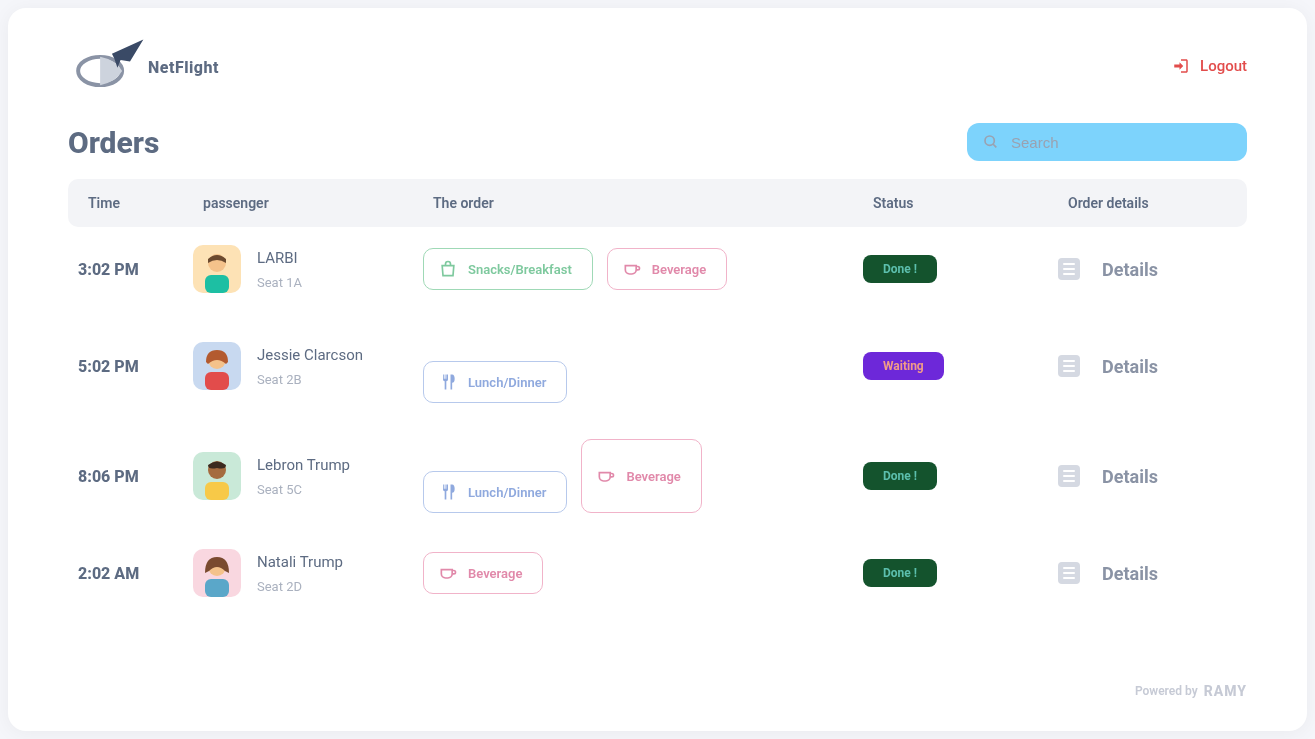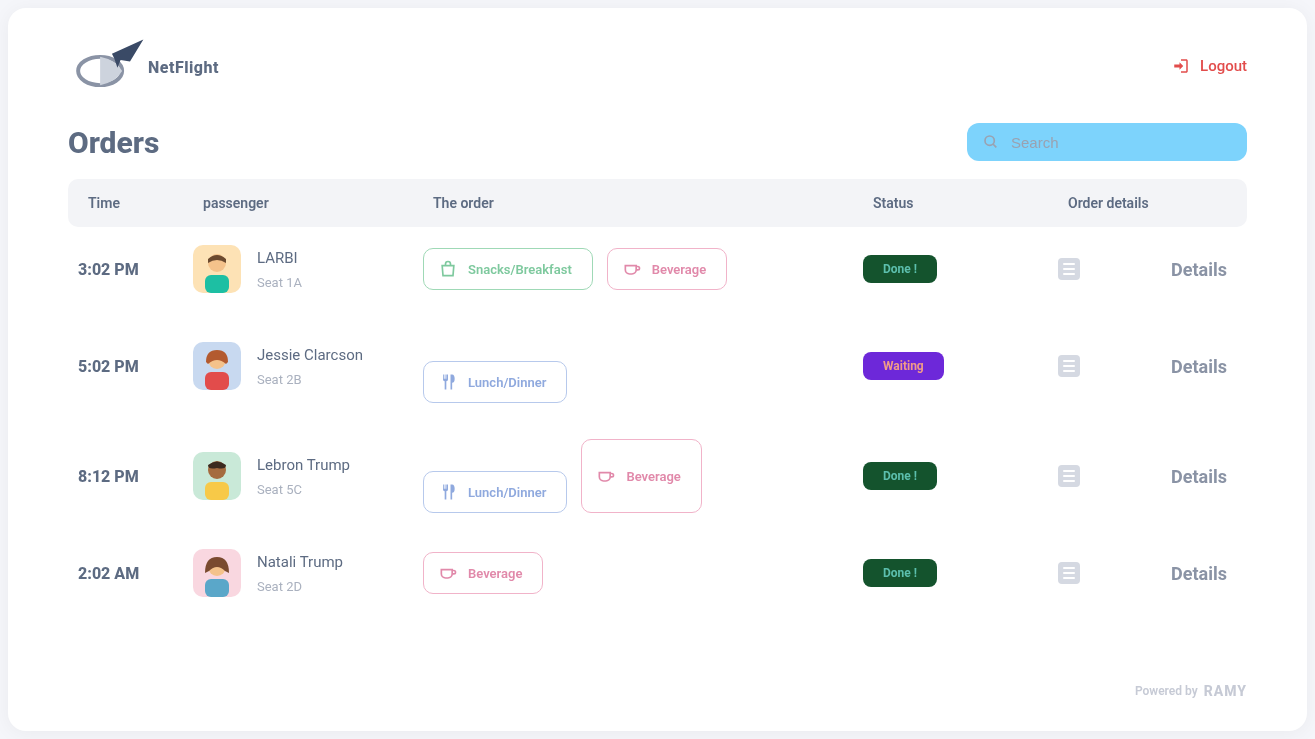--- a/index.html
+++ b/index.html
@@ -92,21 +92,21 @@
 .status-cell { }
 .badge {
   display: inline-block;
   padding: 7px 20px;
   border-radius: 8px;
   font-weight: 700;
   font-size: 12px;
 }
 .badge-done { background: #14532d; color: #5cbfad; }
 .badge-wait { background: #6d28d9; color: #f19c88; }
-.details-cell { display: flex; align-items: center; gap: 22px; color: #8a93a5; font-weight: 700; font-size: 18px; cursor: pointer; justify-content: space-between; }
+.details-cell { display: flex; align-items: center; gap: 22px; color: #8a93a5; font-weight: 700; font-size: 18px; cursor: pointer; }
 .details-icon {
   width: 22px; height: 22px; border-radius: 4px; background: #d5d9e2;
   display: flex; flex-direction: column; justify-content: center; align-items: center; gap: 3px;
 }
 .details-icon span { display:block; width: 12px; height: 2px; background: #fff; border-radius: 1px; }
 
 .footer {
   position: absolute; right: 60px; bottom: 32px;
   color: #c6cad5; font-size: 12px; font-weight: 600;
   display: flex; align-items: center; gap: 6px;
@@ -230,21 +230,21 @@
       <div class="details-icon">
           <span></span>
           <span></span>
           <span></span>
         </div>
       <span>Details</span>
     </div>
   </div>
 
   <div class="row">
-    <div class="time-cell">8:12 PM</div>
+    <div class="time-cell">8:06 PM</div>
     <div class="passenger-cell">
       <div class="avatar av3">
         <svg width="40" height="44" viewBox="0 0 40 44">
             <circle cx="20" cy="14" r="9" fill="#a56b3f"></circle>
             <path d="M11 9 Q20 2 29 9 Q29 14 20 12 Q11 14 11 9" fill="#3b2a1f"></path>
             <rect x="8" y="26" width="24" height="18" rx="6" fill="#f7c948"></rect>
           </svg>
       </div>
       <div>
         <div class="p-name">Lebron Trump</div>

